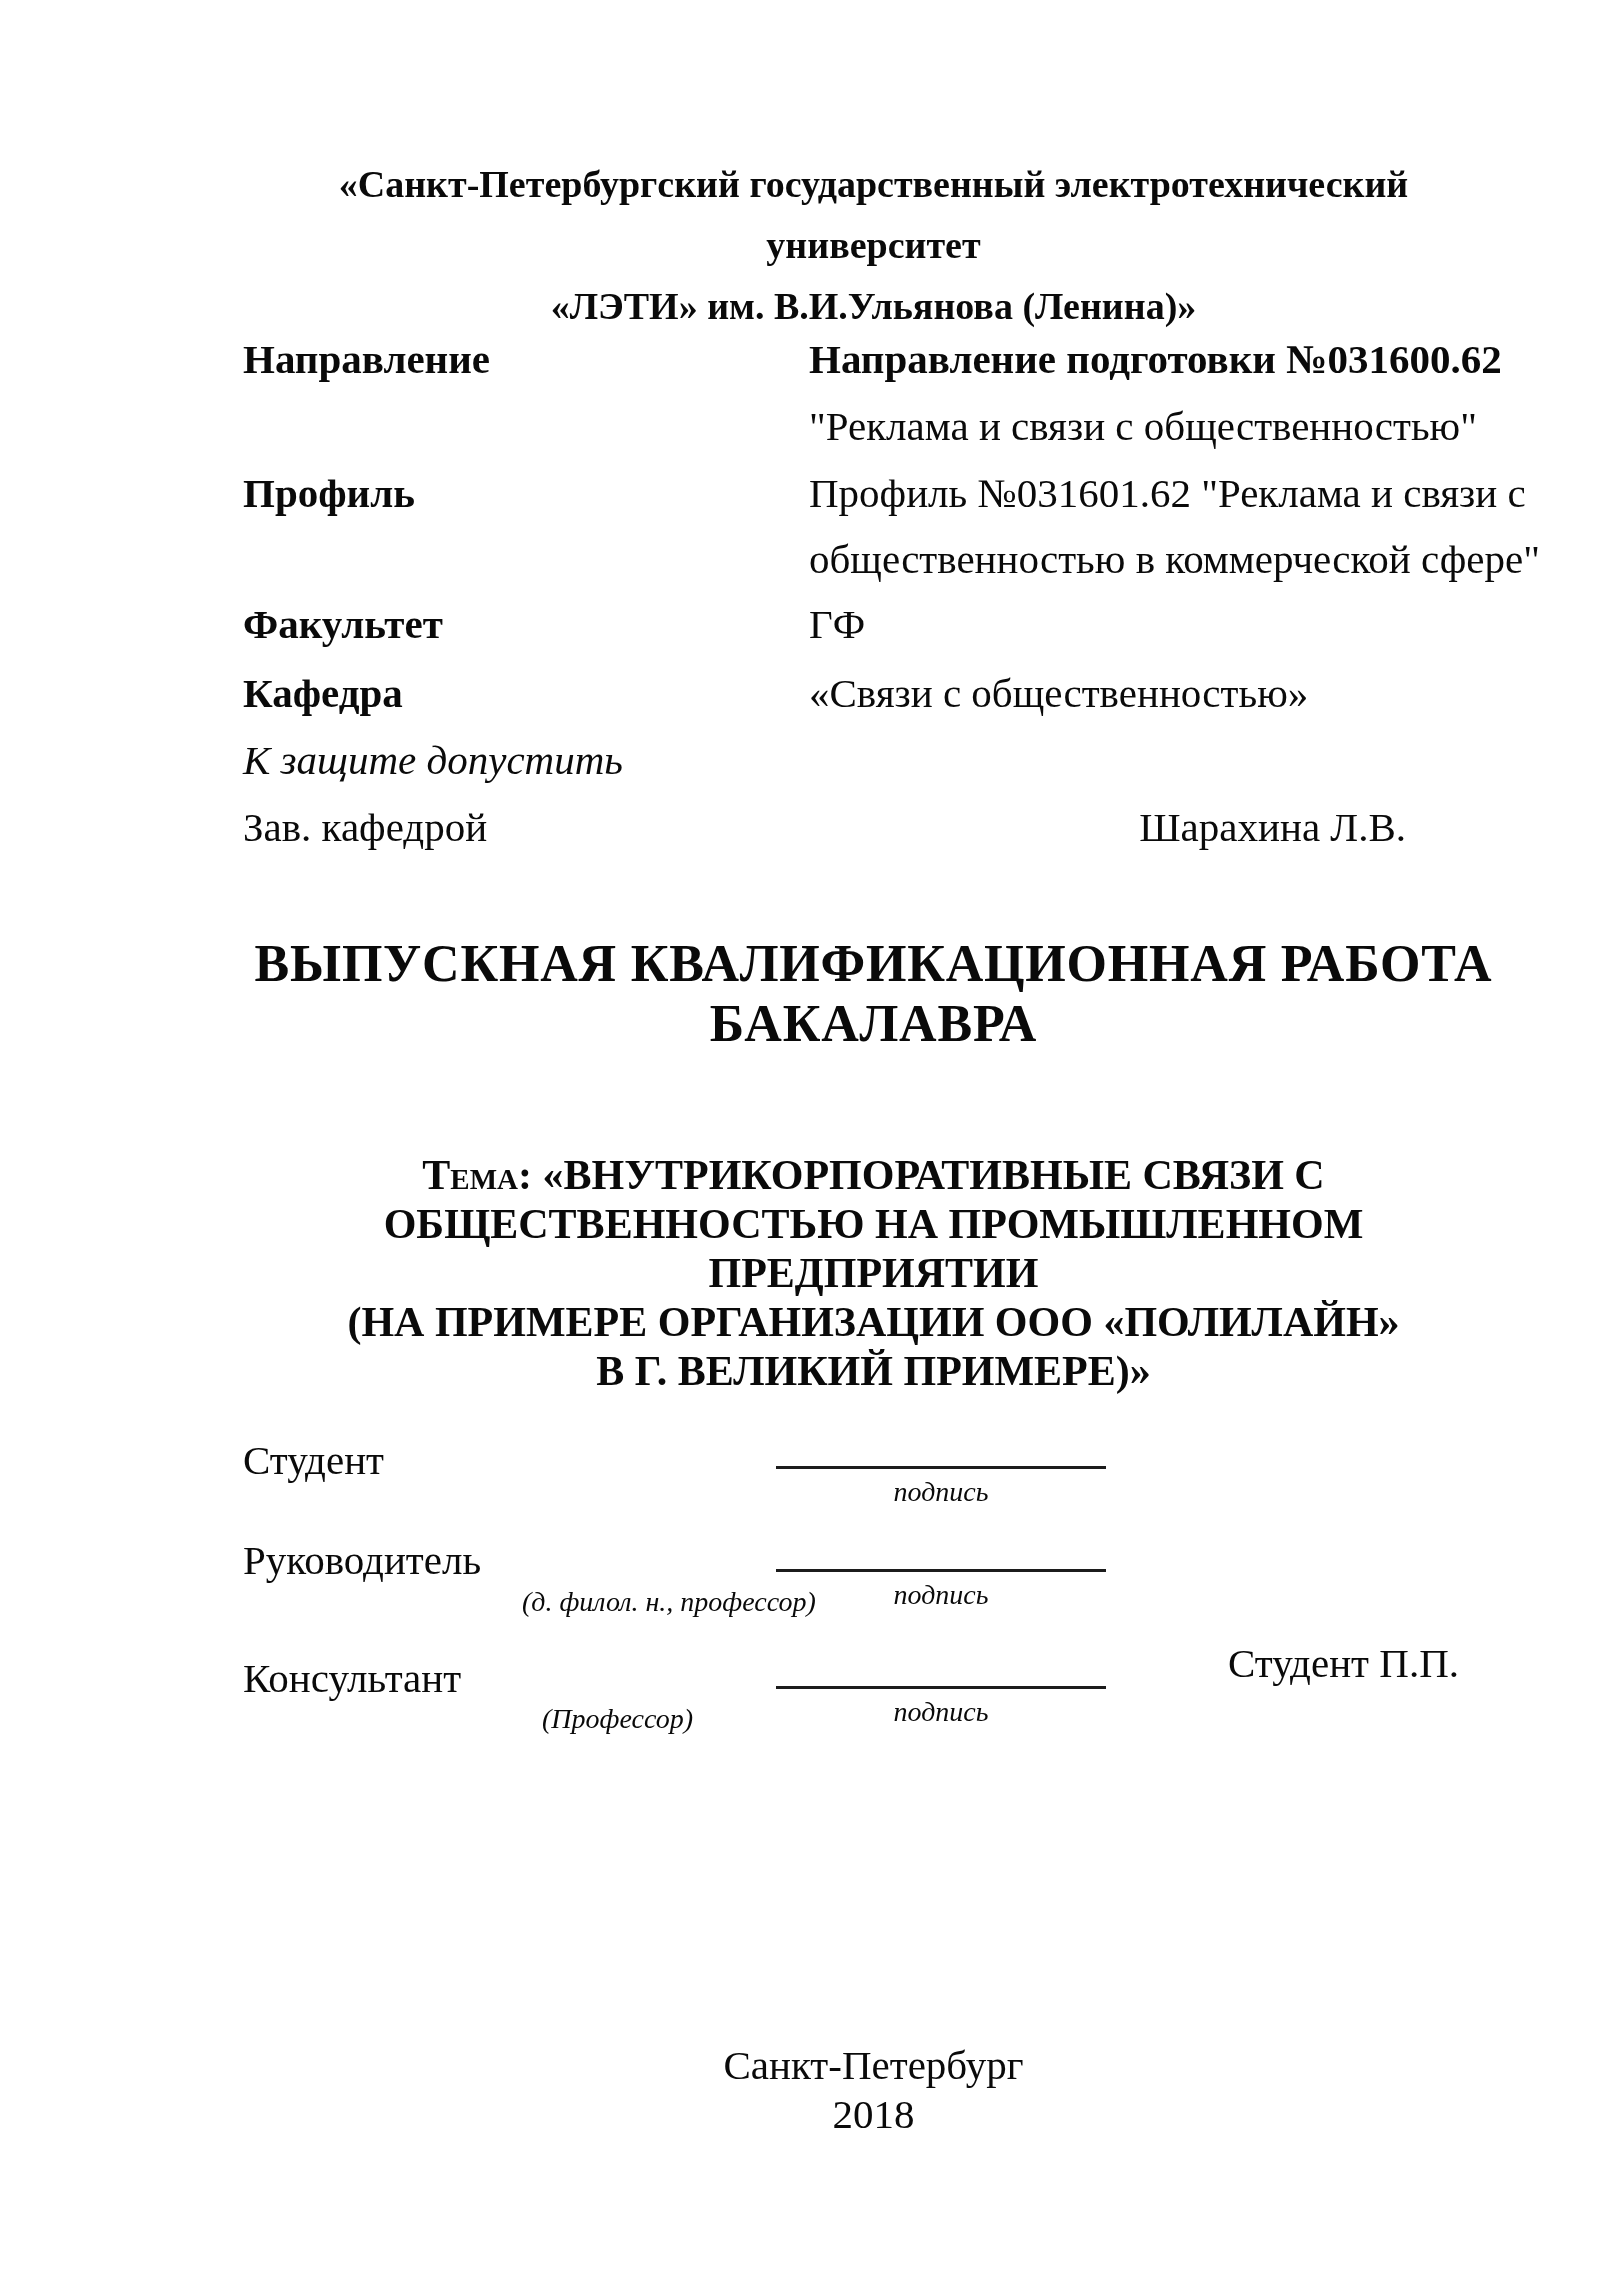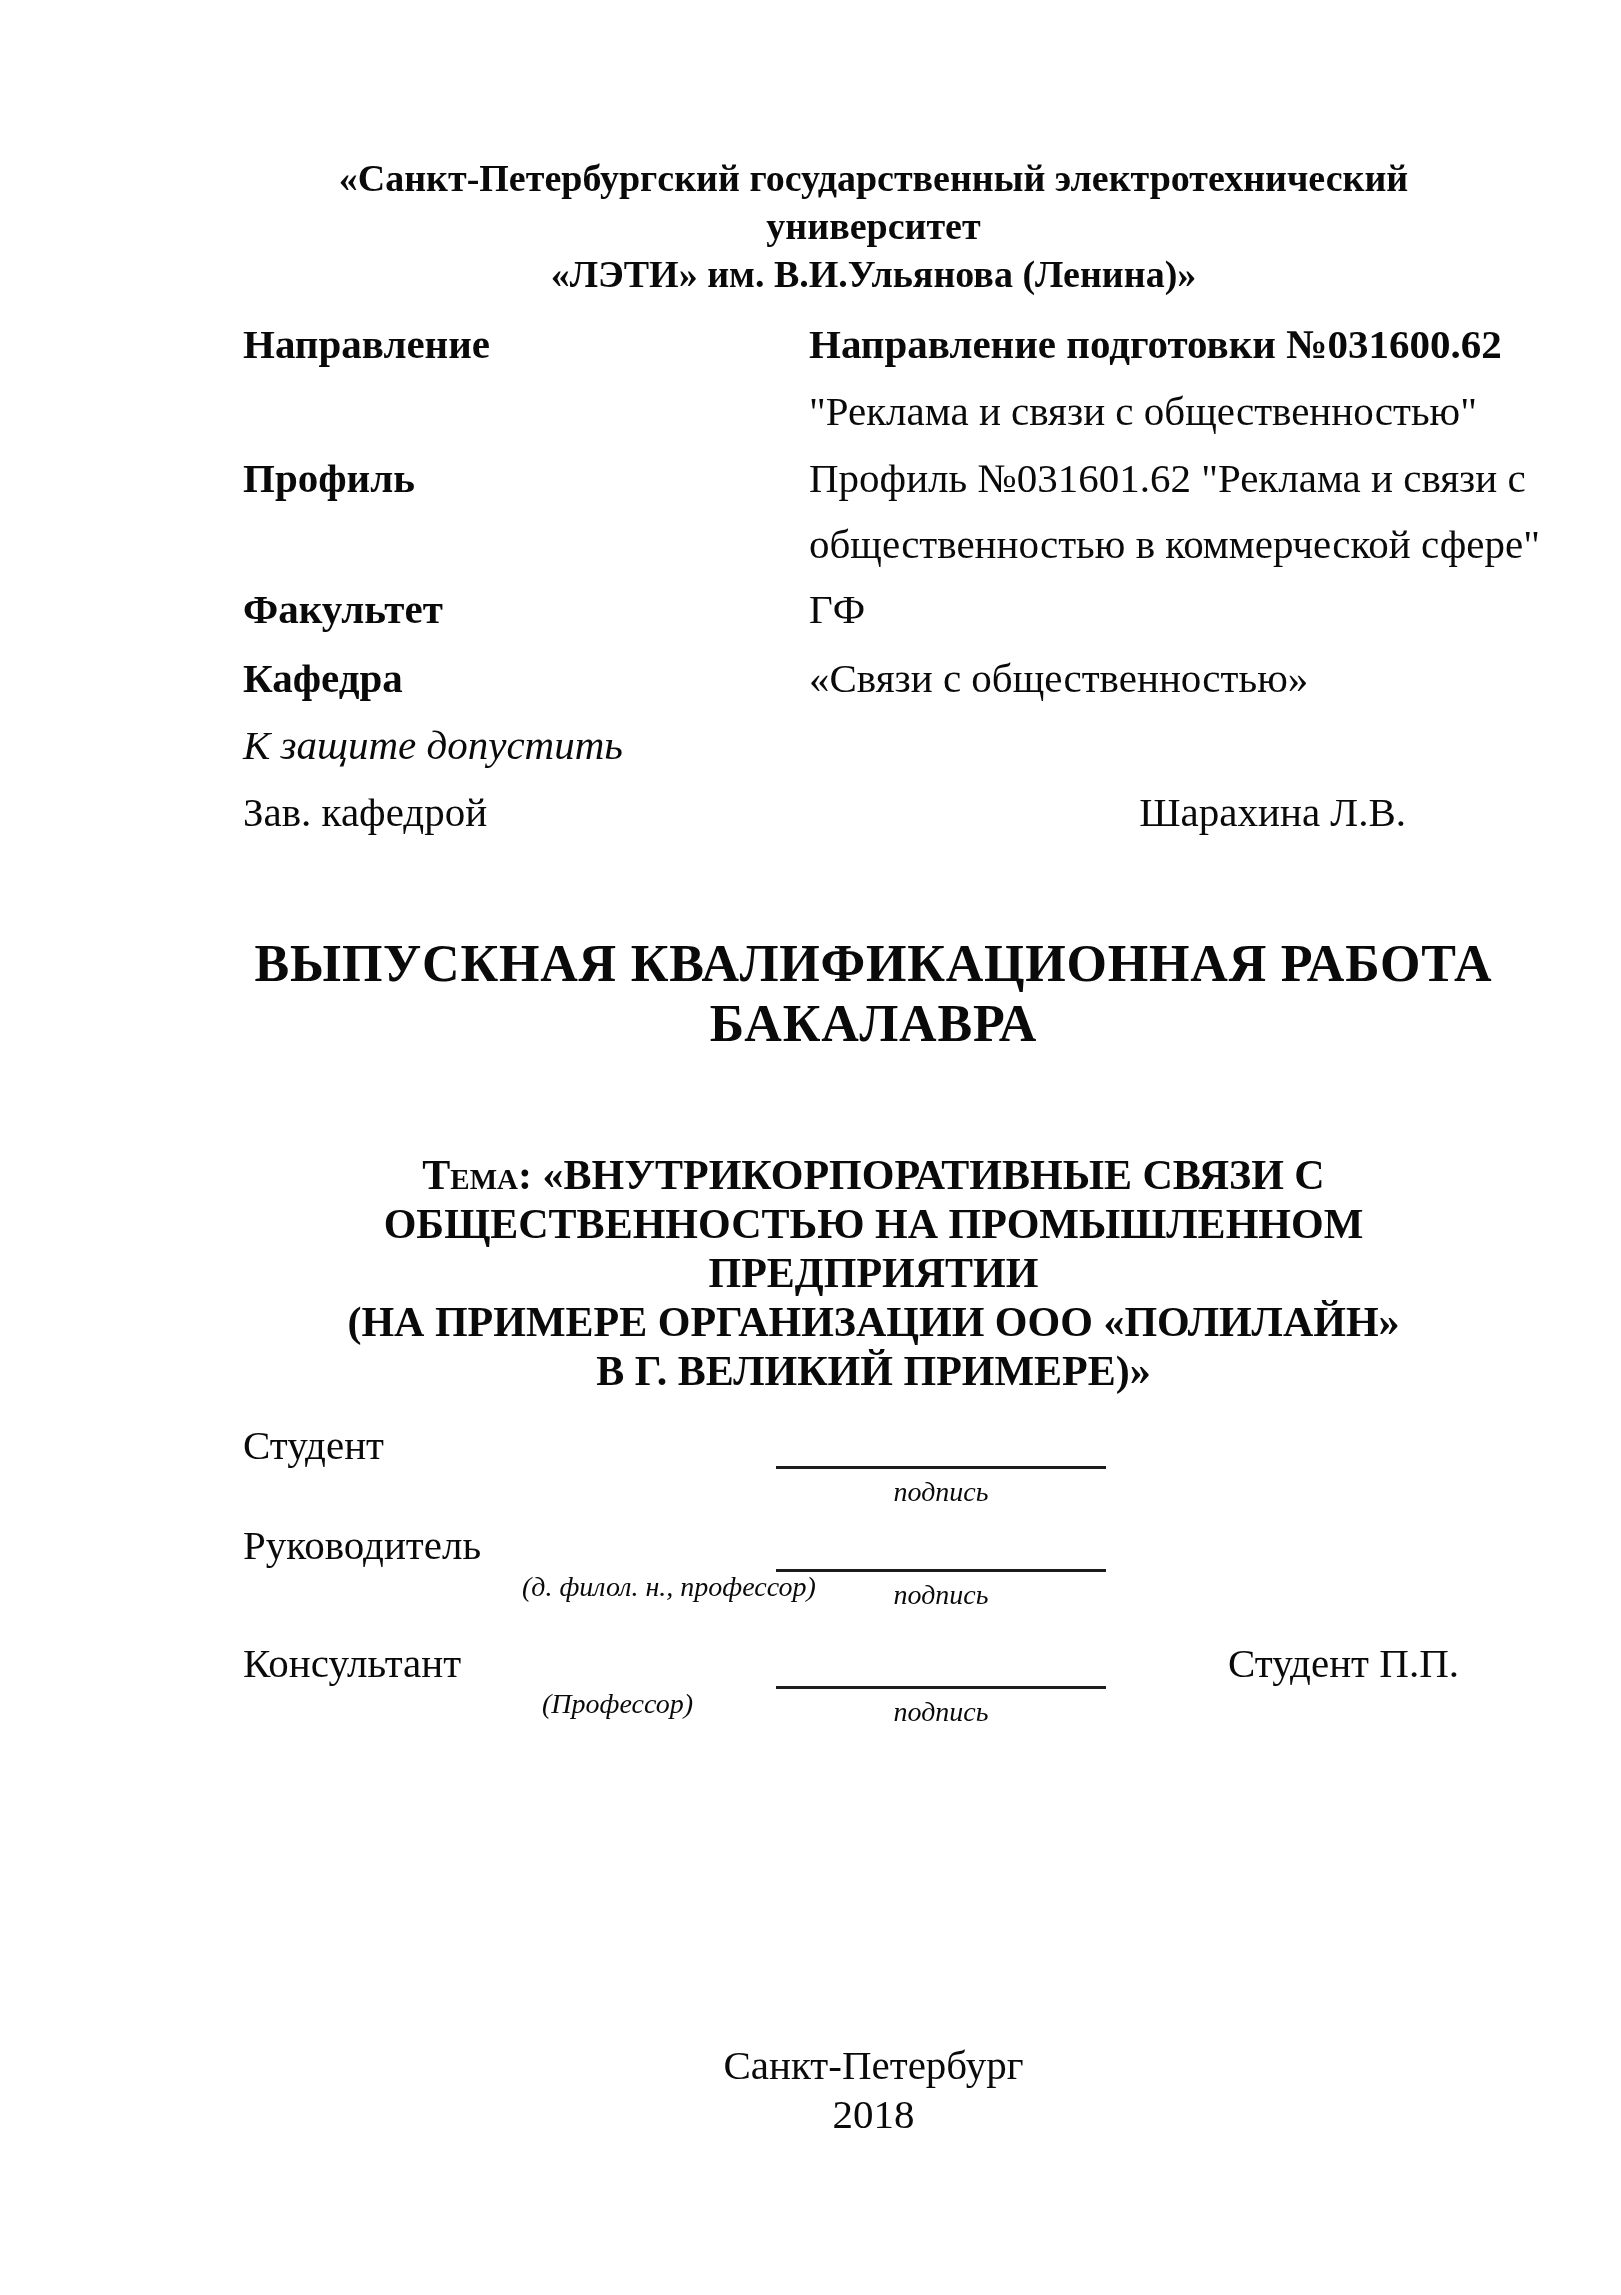--- a/index.html
+++ b/index.html
@@ -5,31 +5,31 @@
   html, body { margin: 0; padding: 0; background: #ffffff; }
   .page {
     position: relative;
     width: 1622px;
     height: 2295px;
     background: #ffffff;
     color: #0a0a0a;
     font-family: "Liberation Serif", "DejaVu Serif", serif;
     overflow: hidden;
   }
-  .abs { position: absolute; white-space: nowrap; }
+  .abs { position: absolute; white-space: nowrap; margin-top: 15px; }
   .center-block {
     position: absolute;
     left: 243px;
     right: 118px;
     text-align: center;
   }
   .hdr {
     font-weight: 700;
     font-size: 38px;
-    line-height: 48px;
+    line-height: 61px;
   }
   .body-text  { font-size: 41px; line-height: 49px; }
   .lbl        { font-size: 41px; line-height: 49px; font-weight: 700; }
   .ital       { font-style: italic; }
   .big-title  { font-weight: 700; font-size: 52px; line-height: 60px; letter-spacing: 0.8px; }
   .theme      { font-weight: 700; font-size: 42px; line-height: 49px; }
   .sc         { font-variant: small-caps; margin-right: 0.25em; }
   .small-ital { font-size: 28px; line-height: 30px; font-style: italic; }
   .sig-rule   { position: absolute; height: 0; border-top: 3.1px solid #1c1c1c; }
   .sig-caption{

